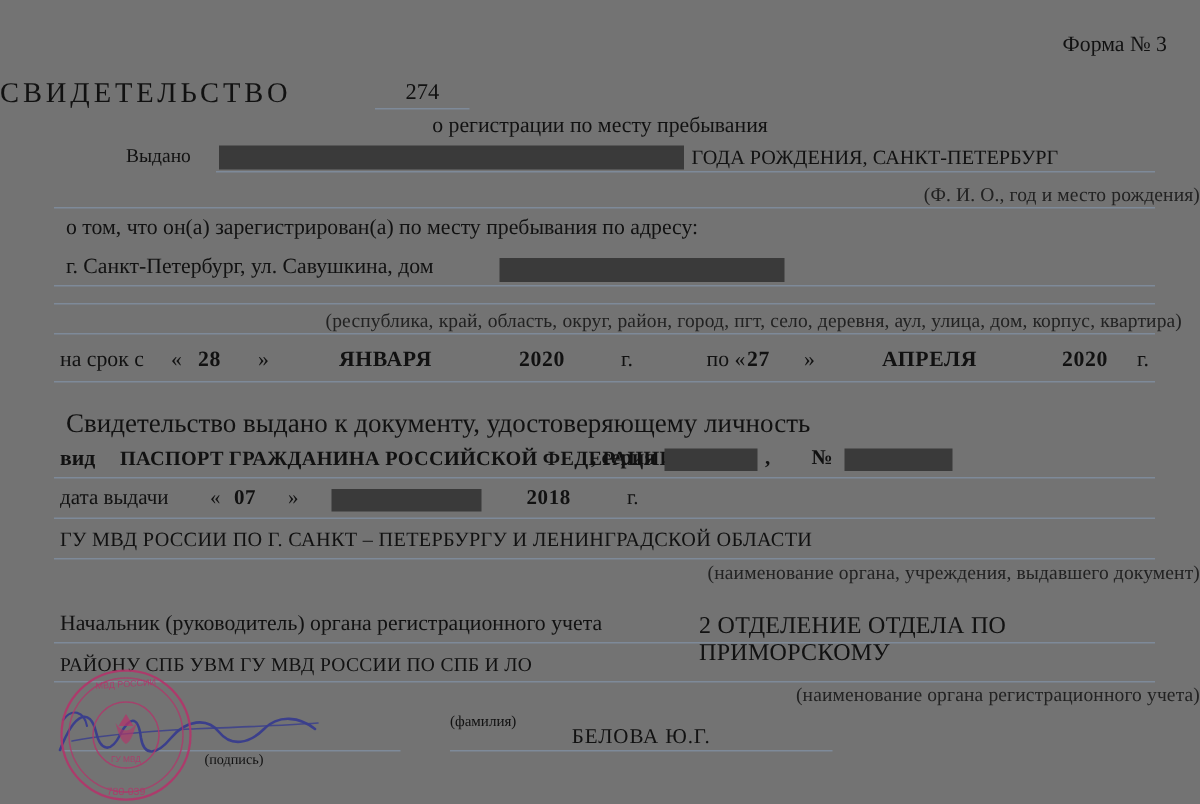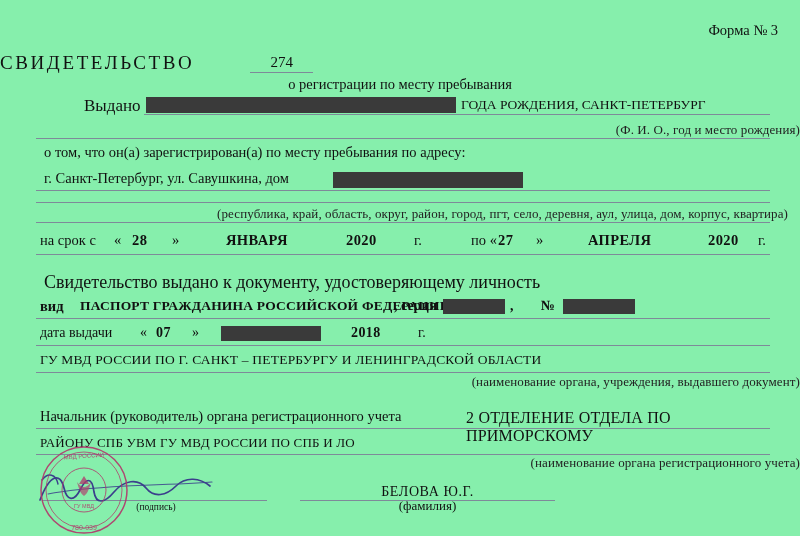--- a/index.html
+++ b/index.html
@@ -11,21 +11,21 @@
     width: 800px;
     height: 536px;
     font-family: "Liberation Serif", serif;
     color: #111111;
     overflow: hidden;
   }
   .page {
     position: relative;
     width: 800px;
     height: 536px;
-    background: #86efac;
+    background: #737373;
   }
 
   
   .abs { position: absolute; }
   .caption {
     font-size: 13px;
     text-align: right;
     color: #222;
     letter-spacing: 0.1px;
   }
@@ -66,21 +66,21 @@
 
   
   #line-issued {
     left: 36px;
     right: 30px;
     top: 96px;
     height: 20px;
   }
   #lbl-issued {
     position: absolute; left: 48px; top: 0;
-    font-size: 17px;
+    font-size: 13px;
   }
   #issued-rule {
     position: absolute; left: 108px; right: 0; top: 18px;
     border-bottom: 1px solid #7e8a99;
   }
   #issued-redact {
     position: absolute; left: 110px; top: 1px;
     width: 310px; height: 16px;
     background: #3a3a3a;
   }
@@ -238,22 +238,22 @@
   }
   #sig-rule-right {
     left: 300px; width: 255px; top: 500px;
     border-bottom: 1px solid #7e8a99;
   }
   #sig-name {
     left: 300px; width: 255px; top: 484px;
     font-size: 14px; text-align: center; letter-spacing: 0.6px;
   }
   #cap-surname {
-    left: 300px; width: 255px; top: 498px;
-    font-size: 13px; text-align: center;
+    left: 300px; width: 255px; top: 476px;
+    font-size: 10px; text-align: left;
   }
 
   
   #signature-mark {
     left: 34px; top: 468px;
     width: 190px; height: 40px;
   }
   
   #stamp {
     left: 22px; top: 446px;

